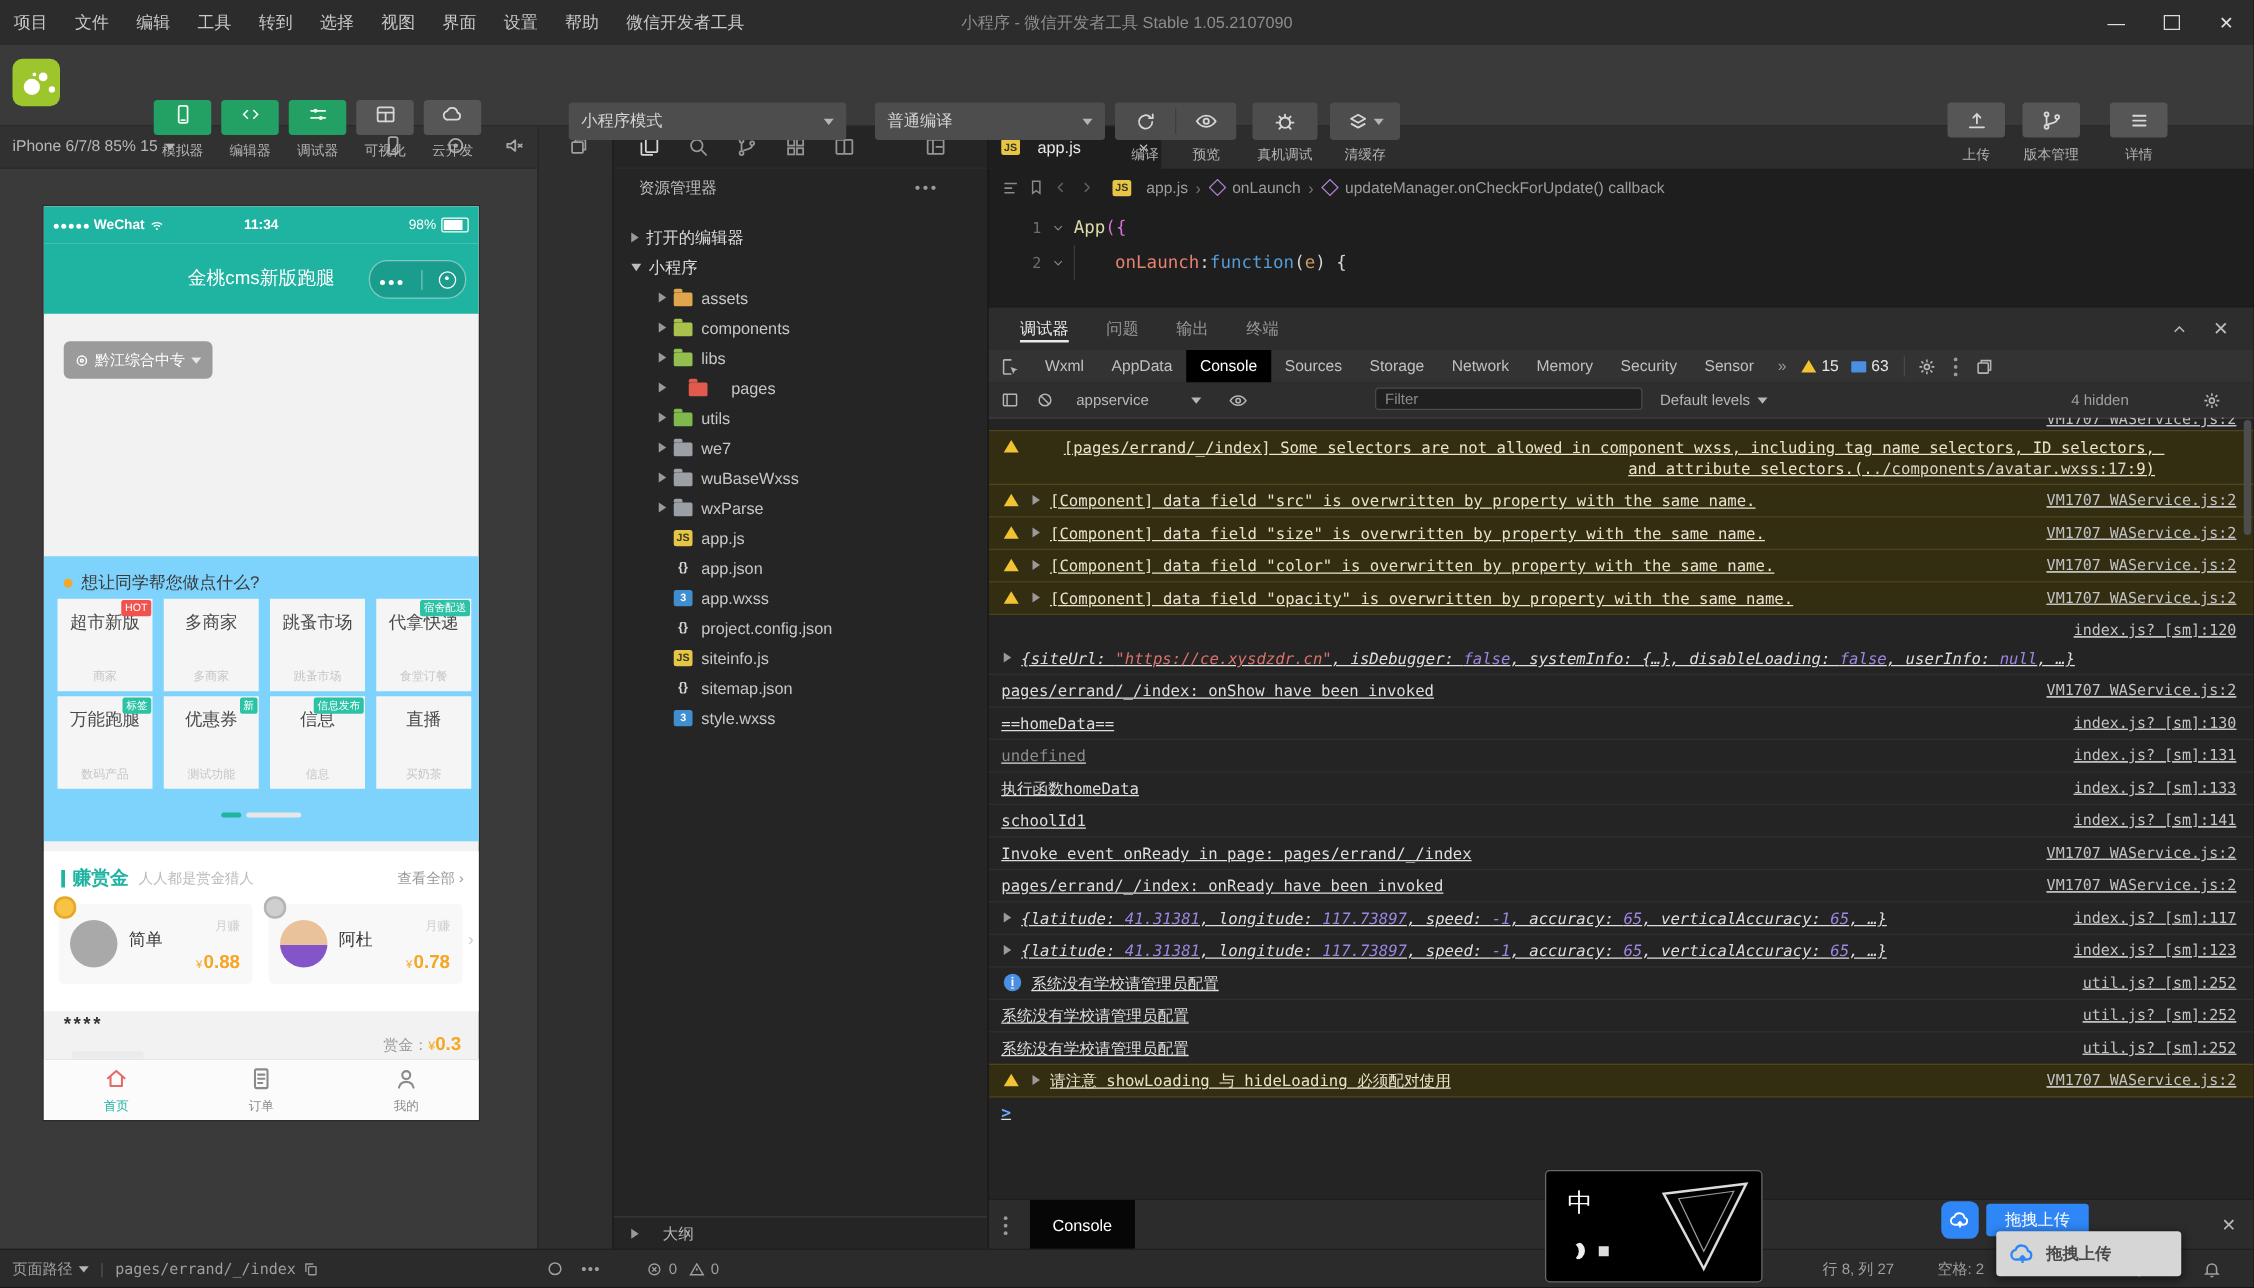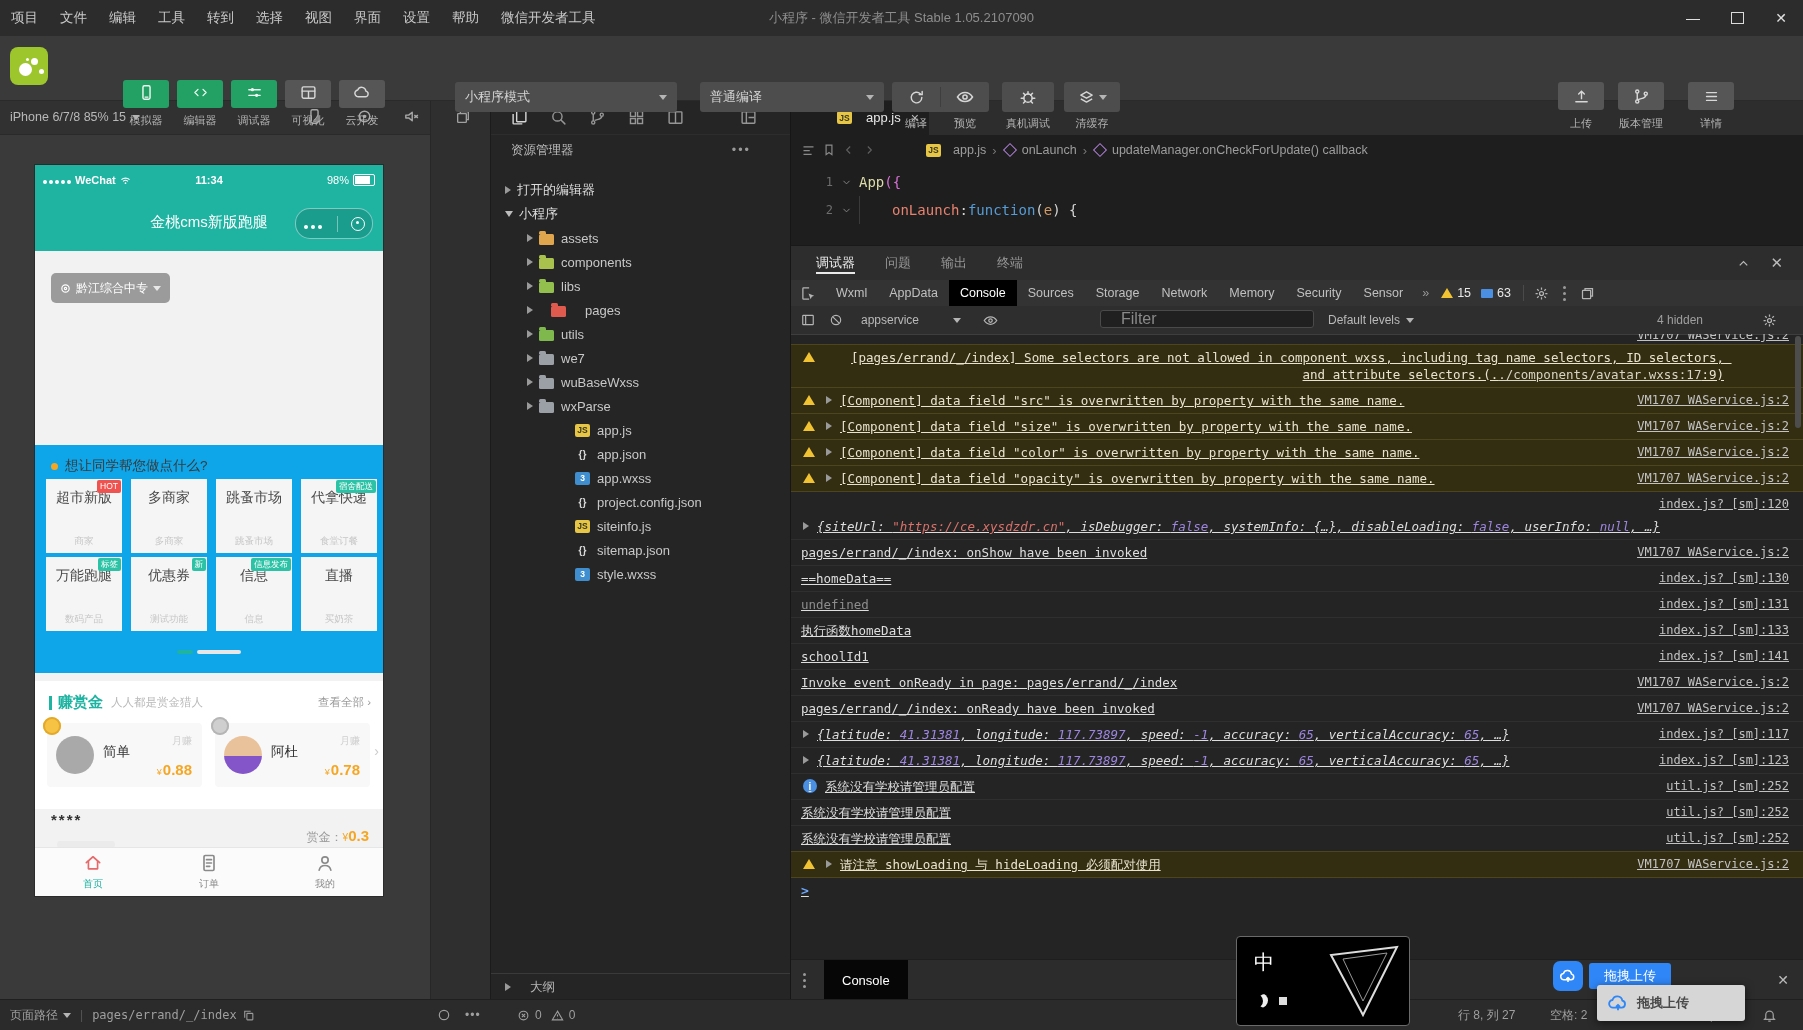--- a/index.html
+++ b/index.html
@@ -43,21 +43,21 @@
   .sigdots span{width:4px;height:4px;border-radius:50%;background:#fff;display:inline-block;margin-right:2px;}
   #ph-nav{position:absolute;left:0;top:30px;right:0;height:56px;color:#fff;}
   #ph-title{position:absolute;left:0;right:0;top:18px;text-align:center;font-size:15px;color:#fff;}
   #capsule{position:absolute;right:10px;top:13px;width:76px;height:29px;border:1px solid rgba(255,255,255,.45);background:rgba(0,0,0,.12);border-radius:15px;display:flex;align-items:center;justify-content:space-around;}
   #capsule .dots span{width:4px;height:4px;border-radius:50%;background:#fff;display:inline-block;margin:0 1.5px;}
   #capsule .divline{width:1px;height:16px;background:rgba(255,255,255,.4);}
   #capsule .ring{width:12px;height:12px;border:1.5px solid #fff;border-radius:50%;position:relative;}
   #capsule .ring::after{content:"";position:absolute;left:3.2px;top:3.2px;width:3px;height:3px;background:#fff;border-radius:50%;}
   #chip{position:absolute;left:16px;top:108px;height:30px;background:rgba(125,125,125,.75);border-radius:5px;color:#fff;font-size:12px;display:flex;align-items:center;padding:0 9px;gap:5px;}
   .chip-caret{width:0;height:0;border-left:4px solid transparent;border-right:4px solid transparent;border-top:5px solid #e8e8e8;}
-  #menu-card{position:absolute;left:0;top:280px;right:0;height:228px;background:#0ea5e9;}
+  #menu-card{position:absolute;left:0;top:280px;right:0;height:228px;background:#7dd3fc;}
   #menu-head{position:absolute;left:16px;top:12px;display:flex;align-items:center;gap:7px;font-size:13.5px;color:#3a3a3a;}
   #menu-head .dot{width:7px;height:7px;border-radius:50%;background:#f5a623;}
   .gcell{position:absolute;width:76px;height:74px;background:#f5f5f5;text-align:center;}
   .gtitle{font-size:14px;color:#4a4a4a;line-height:18px;padding-top:9px;}
   .gsub{position:absolute;left:0;right:0;bottom:5px;font-size:9.5px;color:#c6c6c6;white-space:nowrap;overflow:hidden;}
   .gbadge{position:absolute;top:1px;right:1px;font-size:8.5px;color:#fff;padding:2px 3px;border-radius:2px;line-height:1;white-space:nowrap;}
   .b-red{background:#f0524f;}
   .b-teal{background:#2cc2a5;}
   #dots-ind{position:absolute;left:0;right:0;top:205px;display:flex;justify-content:center;align-items:center;gap:4px;}
   #bounty-card{position:absolute;left:0;top:516px;right:0;height:128px;background:#fff;}
@@ -90,21 +90,21 @@
   
   #explorer{position:absolute;left:490px;top:100px;width:300px;bottom:30px;background:#252526;border-left:1px solid #1b1b1b;}
   #exp-icons{height:34px;display:flex;align-items:center;gap:22px;padding-left:20px;color:#969696;border-bottom:1px solid #2d2d2d;position:relative;}
   #exp-header{height:30px;display:flex;align-items:center;font-size:12.5px;color:#bdbdbd;padding-left:20px;position:relative;}
   #tree{position:absolute;left:0;top:78px;right:0;}
   .trow{height:24px;display:flex;align-items:center;font-size:13px;color:#c8c8c8;white-space:nowrap;}
   .tri-r{width:0;height:0;border-top:4px solid transparent;border-bottom:4px solid transparent;border-left:6px solid #9a9a9a;margin-right:6px;}
   .tri-d{width:0;height:0;border-left:4px solid transparent;border-right:4px solid transparent;border-top:6px solid #bdbdbd;margin-right:6px;}
   .folder{width:15px;height:11px;border-radius:1.5px;position:relative;margin-right:7px;margin-top:2px;}
   .folder::before{content:"";position:absolute;left:0;top:-3px;width:7px;height:3px;border-radius:1.5px 1.5px 0 0;background:inherit;}
-  .fico{width:15px;height:13px;margin-right:7px;font-size:8.5px;font-weight:bold;display:flex;align-items:center;justify-content:center;border-radius:2px;flex:none;margin-left:36px;}
+  .fico{width:15px;height:13px;margin-right:7px;font-size:8.5px;font-weight:bold;display:flex;align-items:center;justify-content:center;border-radius:2px;flex:none;}
   .fico.js{background:#e7c545;color:#3a3a1e;}
   .fico.json{background:none;color:#d8d8d8;font-size:10px;}
   .fico.wxss{background:#3f8fd0;color:#fff;}
   #outline-row{position:absolute;left:0;right:0;bottom:0;height:26px;border-top:1px solid #3a3a3a;display:flex;align-items:center;padding-left:14px;font-size:12.5px;color:#b5b5b5;gap:13px;}
   
   #editor{position:absolute;left:790px;top:100px;right:0;height:145px;background:#1e1e1e;border-left:1px solid #161616;}
   #ed-tabbar{height:35px;background:#2d2d2d;display:flex;}
   #ed-tab{width:118px;background:#1e1e1e;display:flex;align-items:center;padding:0 10px;gap:7px;font-size:13px;color:#e8e8e8;}
   #ed-tab .x{margin-left:auto;color:#bbb;font-size:14px;}
   #breadcrumb{height:30px;display:flex;align-items:center;font-size:12.5px;color:#9d9d9d;gap:6px;padding-left:10px;}
@@ -118,21 +118,21 @@
   
   #dbg{position:absolute;left:790px;top:245px;right:0;bottom:30px;background:#242424;border-left:1px solid #161616;border-top:1px solid #191919;}
   #dbg-tabs{height:34px;background:#2d2d2d;display:flex;align-items:center;padding-left:25px;position:relative;}
   .ptab{margin-right:30px;font-size:13px;color:#969696;height:100%;display:flex;align-items:center;position:relative;}
   .ptab.active{color:#eaeaea;}
   .ptab.active::after{content:"";position:absolute;left:0;right:0;bottom:6px;height:2px;background:#e8e8e8;}
   #dt-tabs{height:26px;background:#333;display:flex;align-items:center;font-size:12.5px;color:#c0c0c0;position:relative;}
   .dtab{padding:0 11px;height:26px;display:flex;align-items:center;}
   .dtab.active{background:#000;color:#fff;}
   #dt-toolbar{height:28px;background:#2e2e2e;border-bottom:1px solid #3e3e3e;display:flex;align-items:center;font-size:12px;color:#b9b9b9;position:relative;}
-  #filter-input{position:absolute;left:309px;top:4px;width:214px;height:18px;background:#202020;border:1px solid#4a4a4a;border-radius:3px;color:#ccc;font-size:16px;padding:0 20px;box-sizing:border-box;font-family:"Liberation Sans",sans-serif;}
+  #filter-input{position:absolute;left:309px;top:4px;width:214px;height:18px;background:#202020;border:1px solid#4a4a4a;border-radius:3px;color:#ccc;font-size:12px;padding:0 7px;box-sizing:border-box;font-family:"Liberation Sans",sans-serif;}
   #filter-input::placeholder{color:#8a8a8a;}
   #clist{position:absolute;left:0;top:88px;right:0;bottom:40px;overflow:hidden;font-family:"DejaVu Sans Mono",monospace;}
   .crow{display:flex;align-items:flex-start;padding:4px 14px 4px 10px;border-bottom:1px solid #2f2f2f;font-size:12.5px;line-height:17px;color:#dedede;text-decoration:underline;}
   .crow.warn{background:#332d12;border-top:1px solid #4d451c;border-bottom:1px solid #4d451c;color:#e9e3cd;margin-top:-1px;}
   .crow.clip{height:10px;padding:0 14px;overflow:hidden;align-items:flex-end;}
   .wicon{width:0;height:0;border-left:6px solid transparent;border-right:6px solid transparent;border-bottom:10px solid #f1c232;margin:3px 9px 0 2px;flex:none;}
   .iicon{width:14px;height:14px;border-radius:50%;background:#4a8fe2;color:#fff;font-size:10px;font-weight:bold;display:flex;align-items:center;justify-content:center;margin:1px 8px 0 2px;flex:none;font-family:"Liberation Sans",sans-serif;}
   .exp{width:0;height:0;border-top:4px solid transparent;border-bottom:4px solid transparent;border-left:6px solid #9a9a9a;margin:4px 8px 0 2px;flex:none;}
   .ctext{white-space:pre-wrap;word-break:break-word;max-width:900px;text-align:right;}
   .muted{color:#8d8d8d;}

